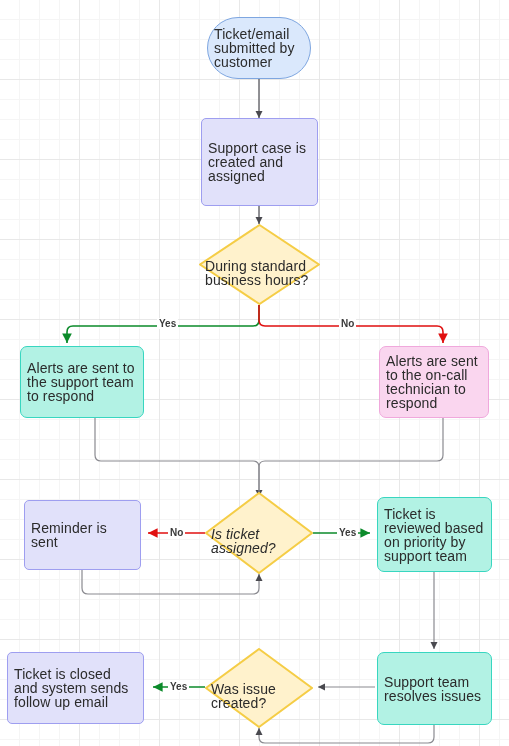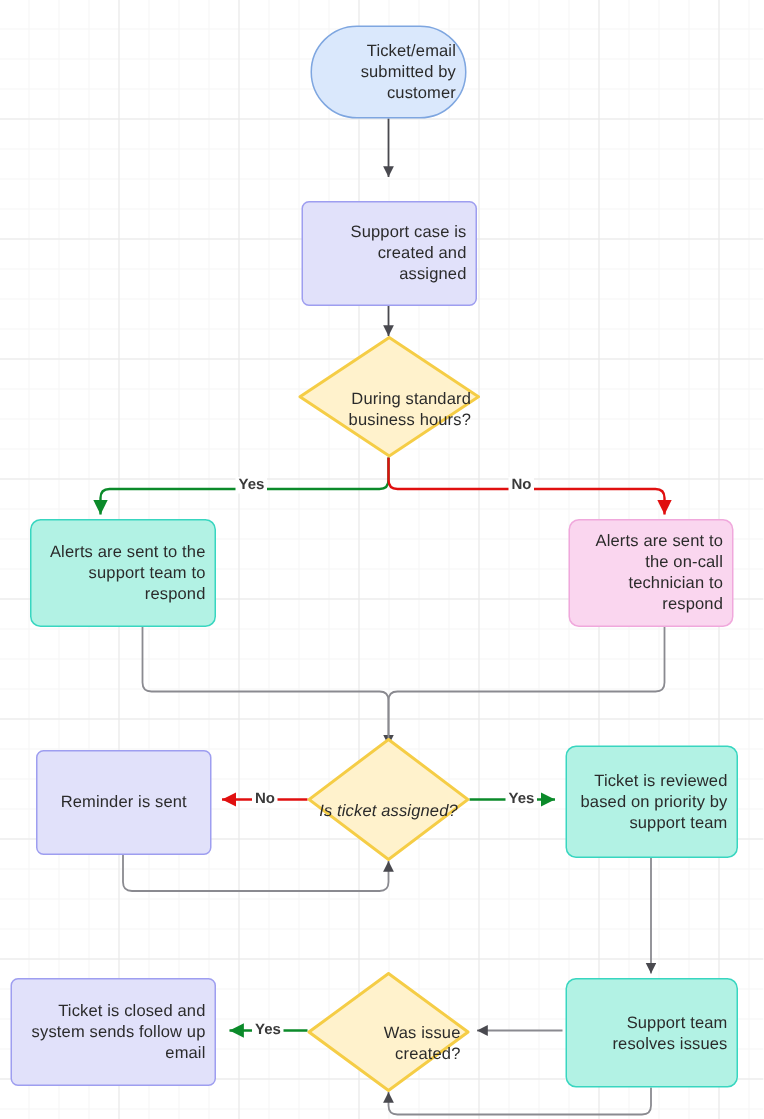--- a/index.html
+++ b/index.html
@@ -30,22 +30,22 @@
     width: 509px;
     height: 746px;
     pointer-events: none;
   }
   .node {
     position: absolute;
     box-sizing: border-box;
     display: flex;
     align-items: center;
     justify-content: center;
-    text-align: right;
-    font-size: 11px;
+    text-align: left;
+    font-size: 14px;
     line-height: 14px;
     color: #2b2b2b;
     letter-spacing: 0.1px;
     padding: 2px 6px;
   }
   .terminator {
     border: 1.2px solid #7ea6e0;
     background: #dae8fc;
     border-radius: 999px;
   }
@@ -137,21 +137,21 @@
 
     <path d="M205,687 L153,687" fill="none" stroke="#0b8a2a" stroke-width="1.6" marker-end="url(#arrow-green)"></path>
 
     <path d="M434,725 L434,737 Q434,743 428,743 L265,743 Q259,743 259,737 L259,728" fill="none" stroke="#8a8a90" stroke-width="1.2" marker-end="url(#arrow-dark)"></path>
   </svg>
 
   <div class="node terminator" style="left:207px; top:17px; width:104px; height:62px;">
     <span>Ticket/email submitted by customer</span>
   </div>
 
-  <div class="node process-purple" style="left:201px; top:118px; width:117px; height:70px;margin-top:16px;">
+  <div class="node process-purple" style="left:201px; top:118px; width:117px; height:88px;">
     <span>Support case is created and assigned</span>
   </div>
 
   <div class="node decision" style="left:199px; top:224px; width:121px; height:81px;">
     <svg class="dia-shape" viewBox="0 0 121 81" preserveAspectRatio="none">
       <polygon points="60.5,1 120,40.5 60.5,80 1,40.5" fill="#fff2cc" stroke="#f5cd46" stroke-width="2"></polygon>
     </svg>
     <span class="dia-label">During standard business hours?</span>
   </div>
 

